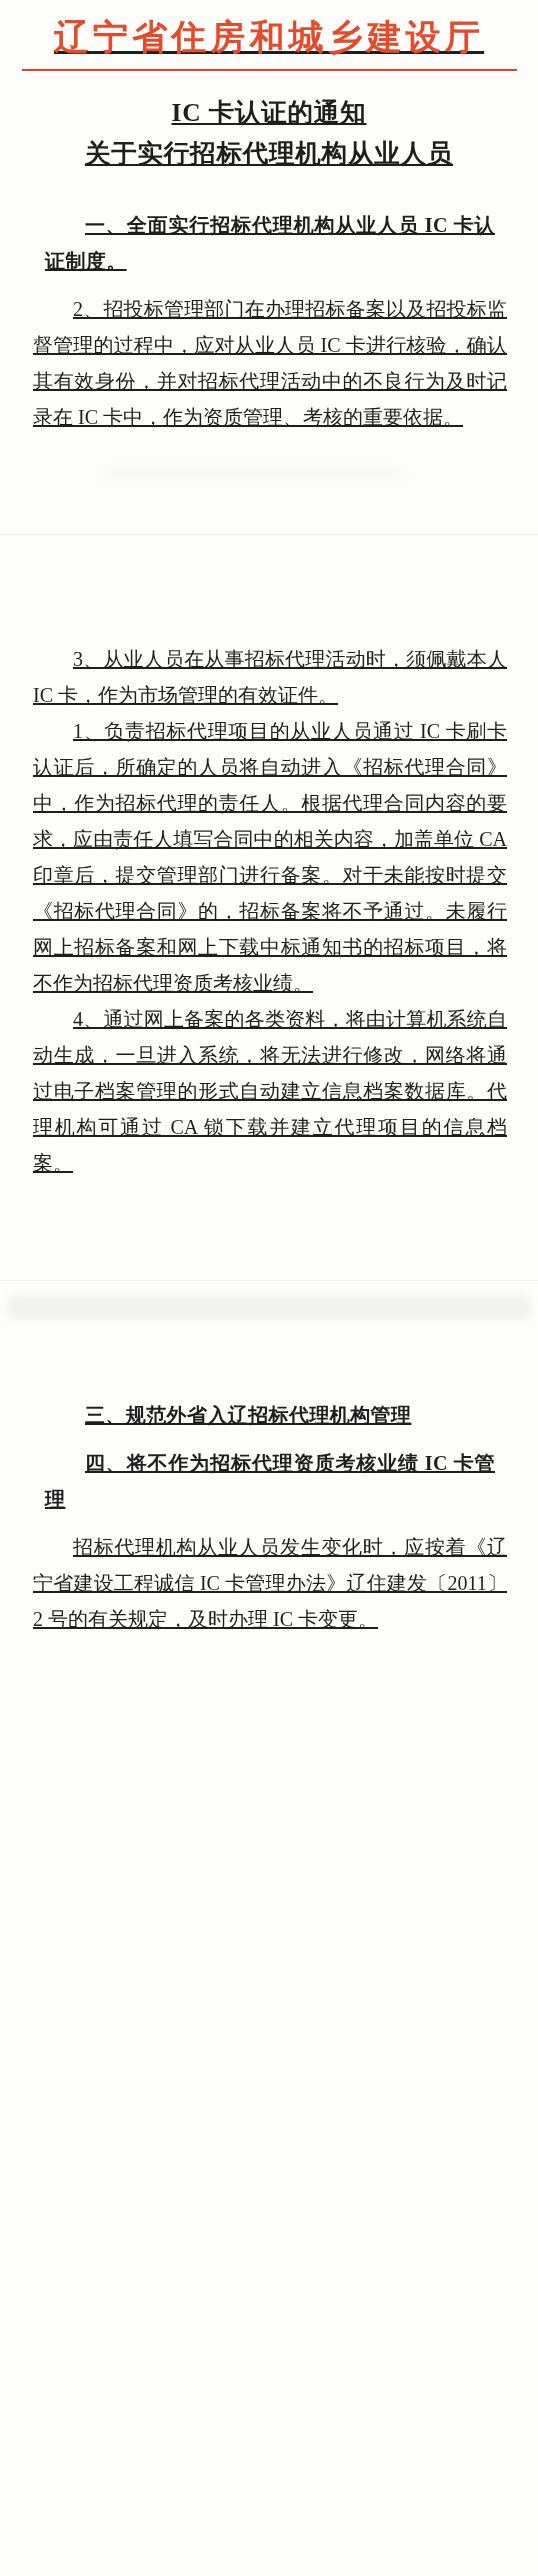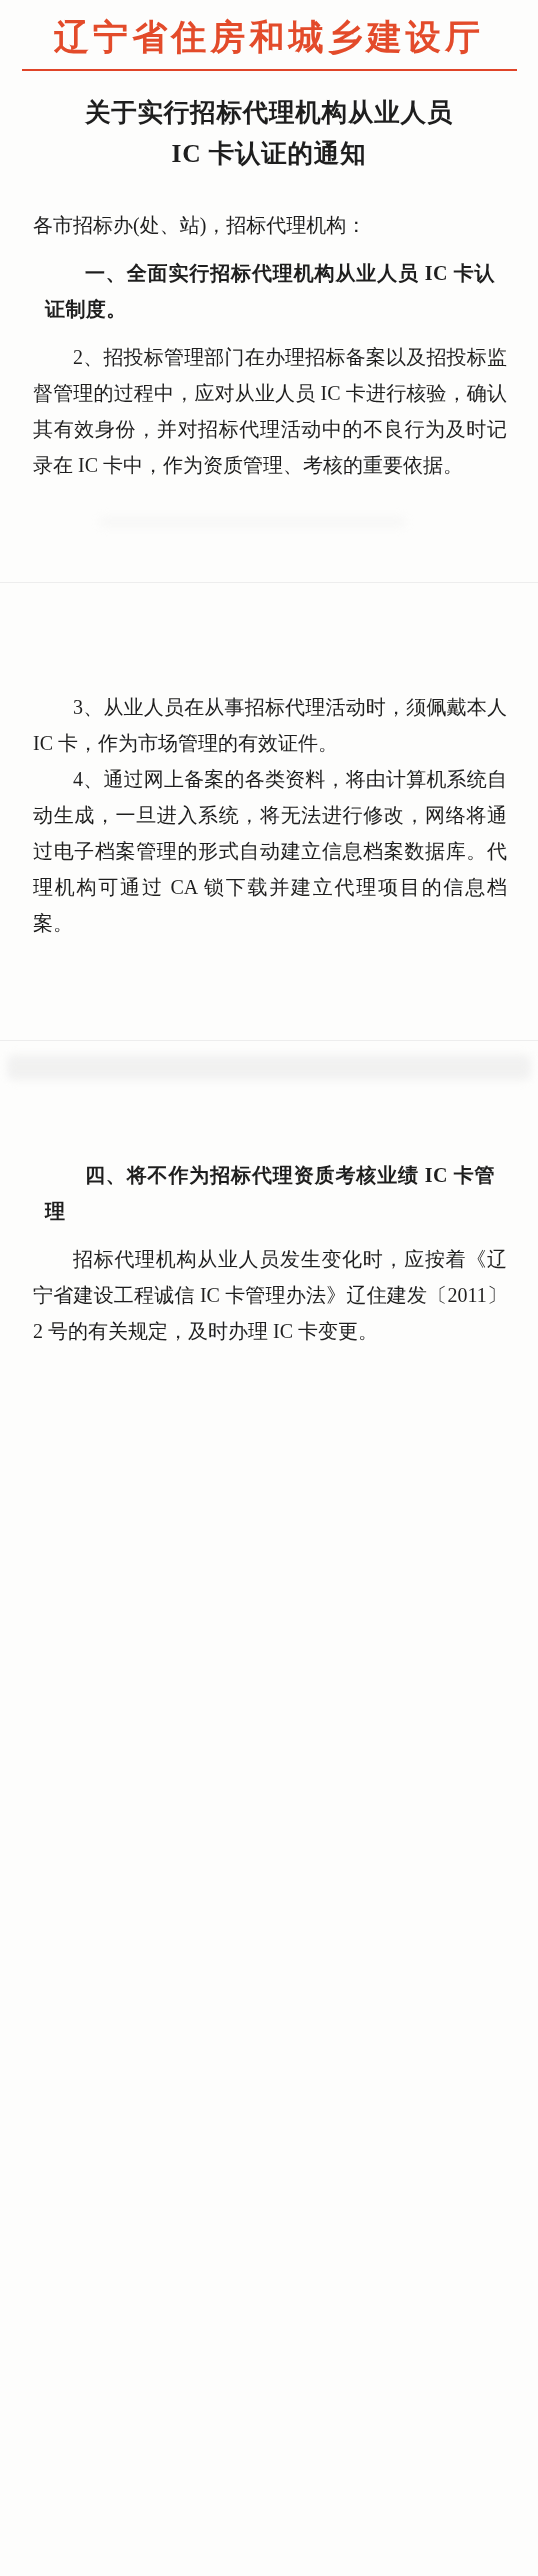--- a/index.html
+++ b/index.html
@@ -1,20 +1,21 @@
 <!DOCTYPE html>
 <html lang="zh" style="font-size:13px"><head>
 <meta charset="utf-8">
 <style>
   html,body{margin:0;padding:0;background:#ffffff;}
   .doc{
     width:538px;height:2576px;margin:0;position:relative;overflow:hidden;
     background:#fdfdfc;
     font-family:"Liberation Serif","DejaVu Serif",serif;
     color:#1e1e1e;
+    text-decoration:underline;
   }
   
   .agency{
     margin:11.5px 8.2px 0;text-align:center;
     color:#e34b2a;font-size:35px;font-weight:bold;letter-spacing:4.1px;
     line-height:51px;white-space:nowrap;
   }
   .red-rule{height:0;border-bottom:2.5px solid #e04428;margin:6.6px 21.4px 0 22px;}
   
   .title{margin:21.4px 38px 0;text-align:center;font-size:25.5px;font-weight:bold;
@@ -40,44 +41,45 @@
 </style>
 </head>
 <body>
 
 <div class="doc">
 
   <div class="agency">辽宁省住房和城乡建设厅</div>
   <div class="red-rule"></div>
 
   <div class="title">
+    <div>IC 卡认证的通知</div>
     <div>关于实行招标代理机构从业人员</div>
-    <div>IC 卡认证的通知</div>
   </div>
 
   <div class="content block1">
-    <p class="recipient">各市招标办(处、站)，招标代理机构：</p>
     <h3>一、全面实行招标代理机构从业人员 IC 卡认证制度。</h3>
     <p>2、招投标管理部门在办理招标备案以及招投标监督管理的过程中，应对从业人员 IC 卡进行核验，确认其有效身份，并对招标代理活动中的不良行为及时记录在 IC 卡中，作为资质管理、考核的重要依据。</p>
   </div>
 
   <div class="page-gap gap1">
     <div class="smudge s1"></div>
     <div class="pb-line"></div>
   </div>
 
   <div class="content">
     <p>3、从业人员在从事招标代理活动时，须佩戴本人 IC 卡，作为市场管理的有效证件。</p>
+    <p>1、负责招标代理项目的从业人员通过 IC 卡刷卡认证后，所确定的人员将自动进入《招标代理合同》中，作为招标代理的责任人。根据代理合同内容的要求，应由责任人填写合同中的相关内容，加盖单位 CA 印章后，提交管理部门进行备案。对于未能按时提交《招标代理合同》的，招标备案将不予通过。未履行网上招标备案和网上下载中标通知书的招标项目，将不作为招标代理资质考核业绩。</p>
     <p>4、通过网上备案的各类资料，将由计算机系统自动生成，一旦进入系统，将无法进行修改，网络将通过电子档案管理的形式自动建立信息档案数据库。代理机构可通过 CA 锁下载并建立代理项目的信息档案。</p>
   </div>
 
   <div class="page-gap gap2">
     <div class="pb-line"></div>
     <div class="smudge s2"></div>
   </div>
 
   <div class="content">
+    <h3>三、规范外省入辽招标代理机构管理</h3>
     <h3>四、将不作为招标代理资质考核业绩 IC 卡管理</h3>
     <p>招标代理机构从业人员发生变化时，应按着《辽宁省建设工程诚信 IC 卡管理办法》辽住建发〔2011〕2 号的有关规定，及时办理 IC 卡变更。</p>
   </div>
 
 </div>
 
 
 </body></html>

